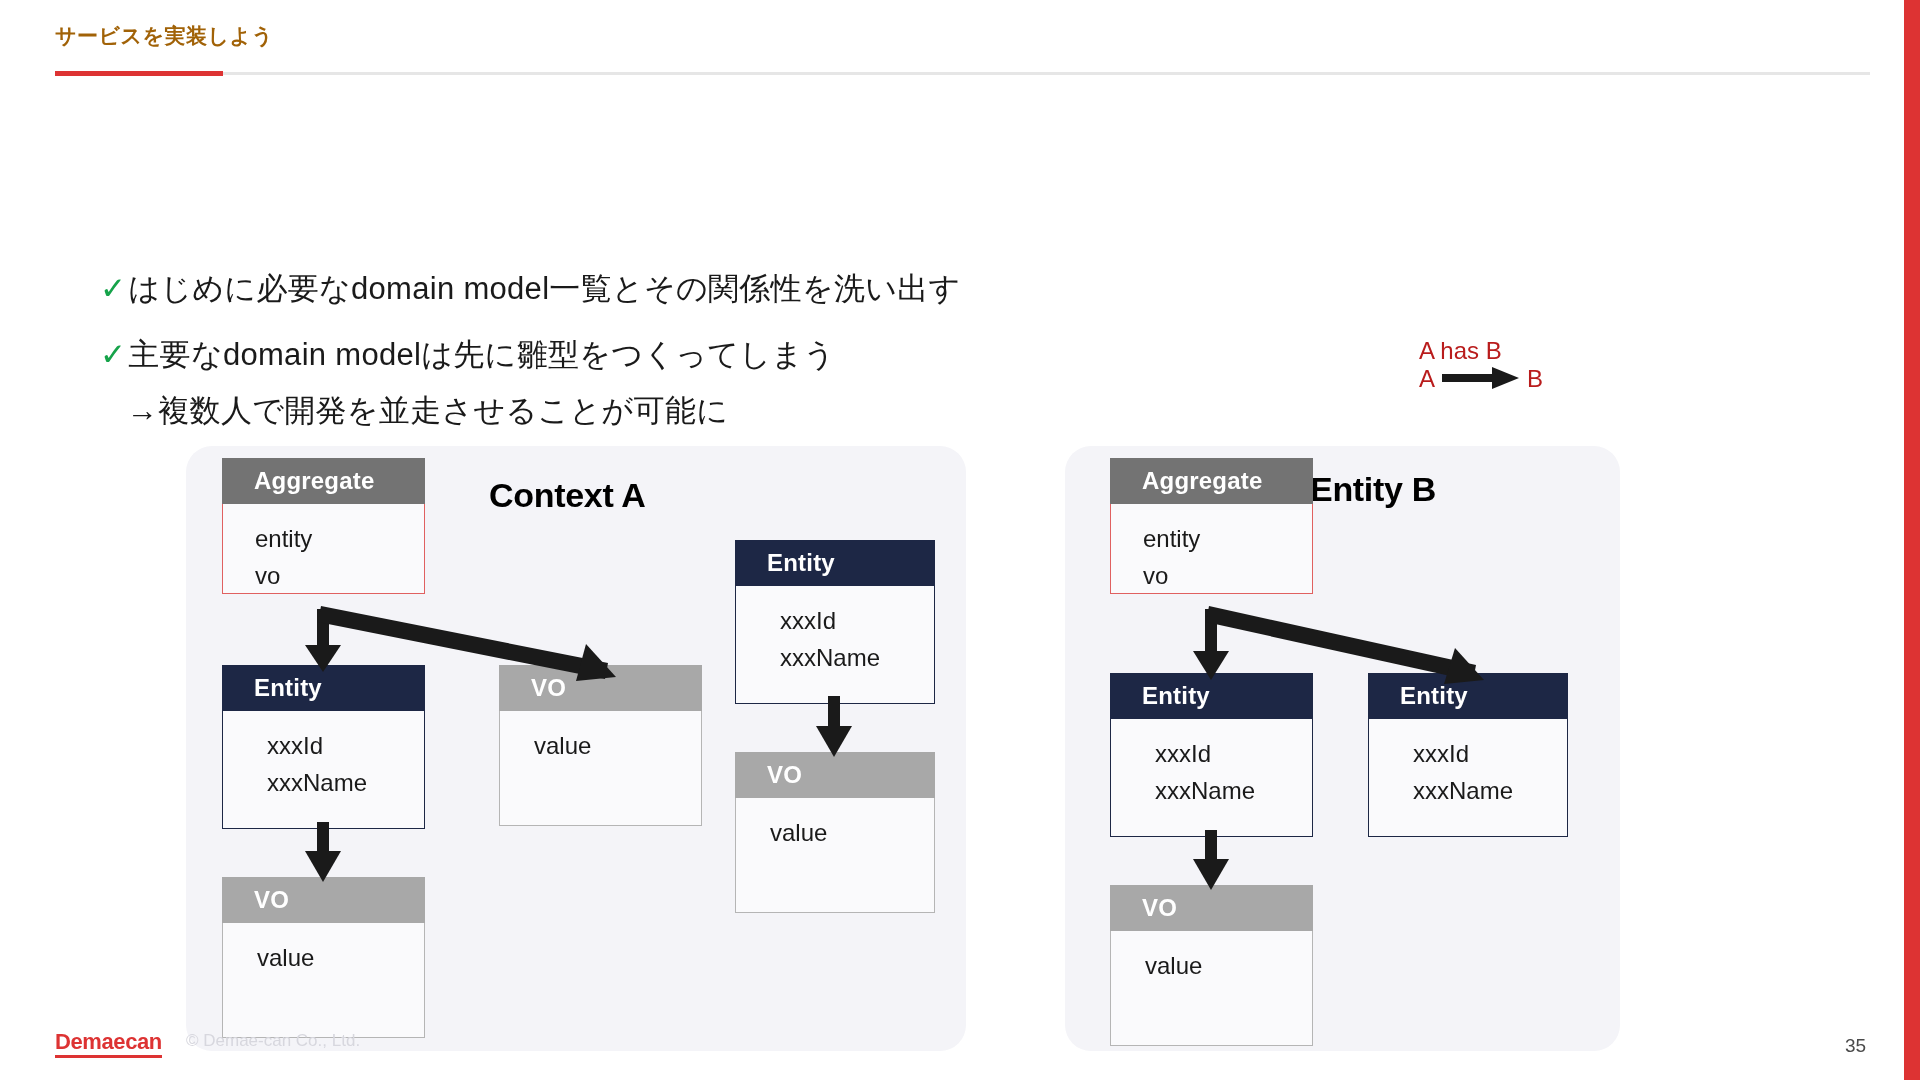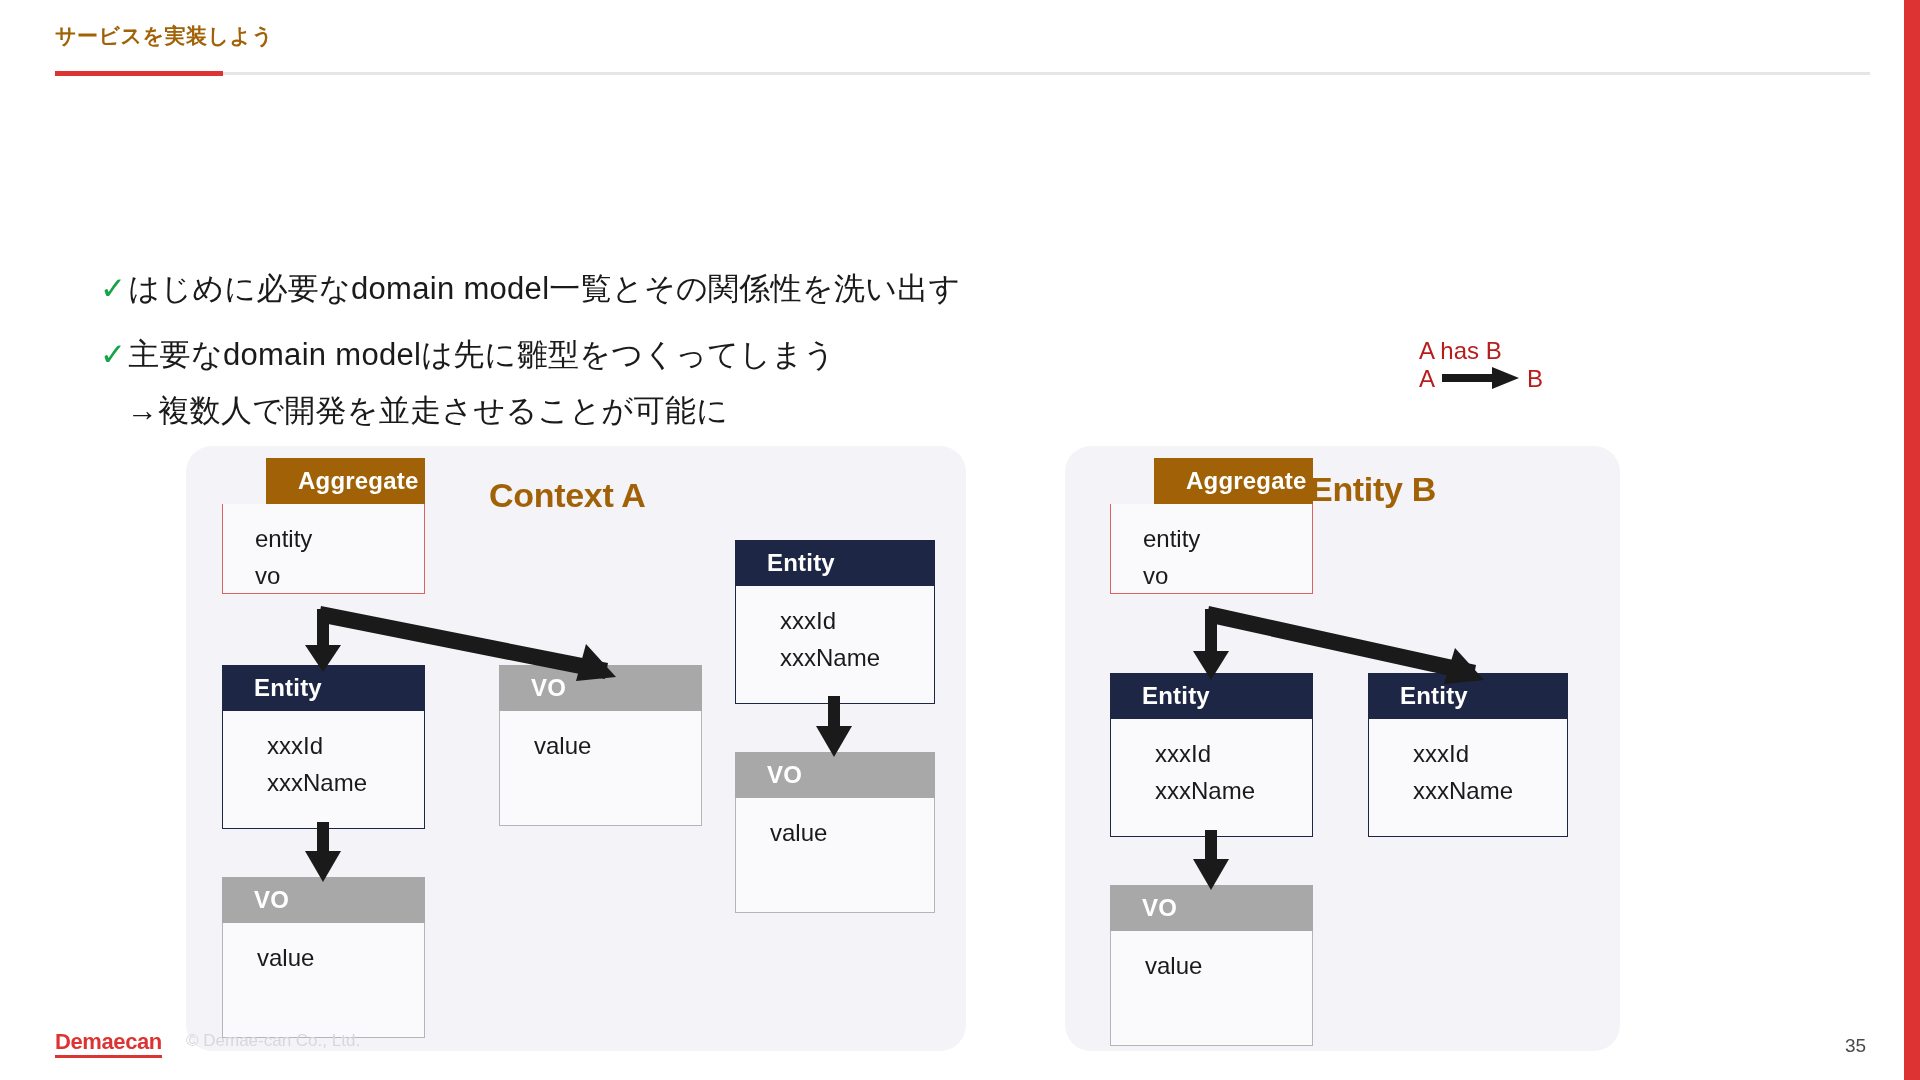--- a/index.html
+++ b/index.html
@@ -118,21 +118,21 @@
     border-radius: 26px;
   }
   .panel-a { left: 186px; top: 446px; width: 780px; height: 605px; }
   .panel-b { left: 1065px; top: 446px; width: 555px; height: 605px; }
 
   .ctx-label {
     position: absolute;
     font-size: 34px;
     font-weight: 800;
     letter-spacing: -0.3px;
-    color: #a16207;
+    color: #000000;
     white-space: nowrap;
     text-align: center;
   }
   .ctx-a { left: 489px; top: 476px; }
   .ctx-b { left: 1310px; top: 470px; }
 
   
   .box {
     position: absolute;
     box-sizing: border-box;
@@ -152,21 +152,21 @@
     padding: 16px 0 10px 32px;
   }
   .box-body .line {
     font-size: 24px;
     color: #1a1a1a;
     line-height: 1.55;
     white-space: nowrap;
   }
 
   
-  .v-agg .box-head { background: #a16207; margin-left: 44px; }
+  .v-agg .box-head { background: #737373; }
   .v-agg .box-body { border: 1.5px solid #e06060; border-top: none; }
 
   
   .v-ent .box-head { background: #1d2745; }
   .v-ent .box-body { border: 1.5px solid #1d2745; border-top: none; padding-left: 44px; }
 
   
   .v-vo .box-head { background: #a8a8a8; }
   .v-vo .box-body { border: 1.5px solid #b5b5b5; border-top: none; padding-left: 34px; }
 

